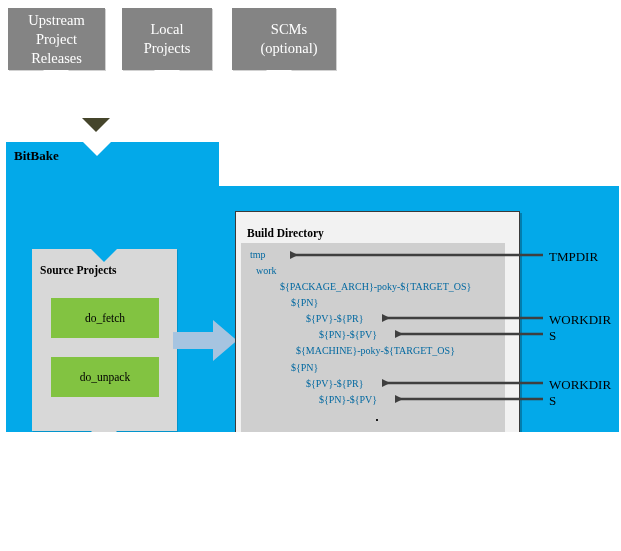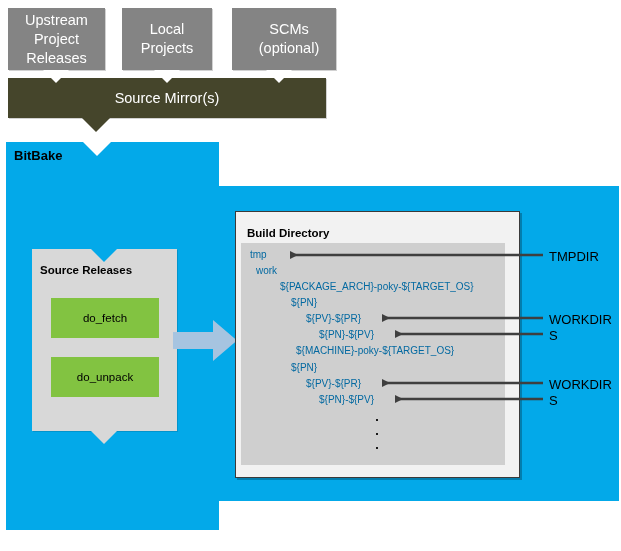--- a/index.html
+++ b/index.html
@@ -6,23 +6,24 @@
     margin: 0;
     padding: 0;
     background: #ffffff;
   }
   body {
     font-family: "Liberation Sans", sans-serif;
   }
   #canvas {
     position: relative;
     width: 621px;
-    height: 551px;
+    height: 432px;
     background: #ffffff;
     overflow: hidden;
+    font-family: Liberation Serif, serif;
   }
 
   
   .src-box {
     position: absolute;
     background: #848484;
     color: #ffffff;
     font-size: 14.5px;
     line-height: 19px;
     text-align: center;
@@ -243,32 +244,29 @@
   <div class="chev-down" style="left:154px; top:70px;"></div>
 
   <div class="src-box" id="src-scms" style="left:232px; top:8px; width:94px; height:62px;padding-left:10px;">
     <div>
       <span>SCMs</span>
       <span>(optional)</span>
     </div>
   </div>
   <div class="chev-down" style="left:266px; top:70px;"></div>
 
-  <div id="mirror-bar">
-    <span>Source Mirror(s)</span>
-  </div>
   <div id="mirror-out-chevron"></div>
 
   <div id="bitbake-region"></div>
   <div id="bitbake-in-chevron"></div>
   <div id="bitbake-label">BitBake</div>
 
   <div id="source-fetching-panel"></div>
   <div id="sf-in-chevron"></div>
-  <div id="source-fetching-title">Source Releases</div>
+  <div id="source-fetching-title">Source Projects</div>
   <div class="task-box" id="task-do-fetch">
     <span>do_fetch</span>
   </div>
   <div class="task-box" id="task-do-unpack">
     <span>do_unpack</span>
   </div>
   <div id="sf-out-chevron"></div>
 
   <svg id="flow-arrow" viewBox="0 0 64 41">
     <polygon points="0,12 40,12 40,0 64,20.5 40,41 40,29 0,29" fill="#a6c4e0"></polygon>

